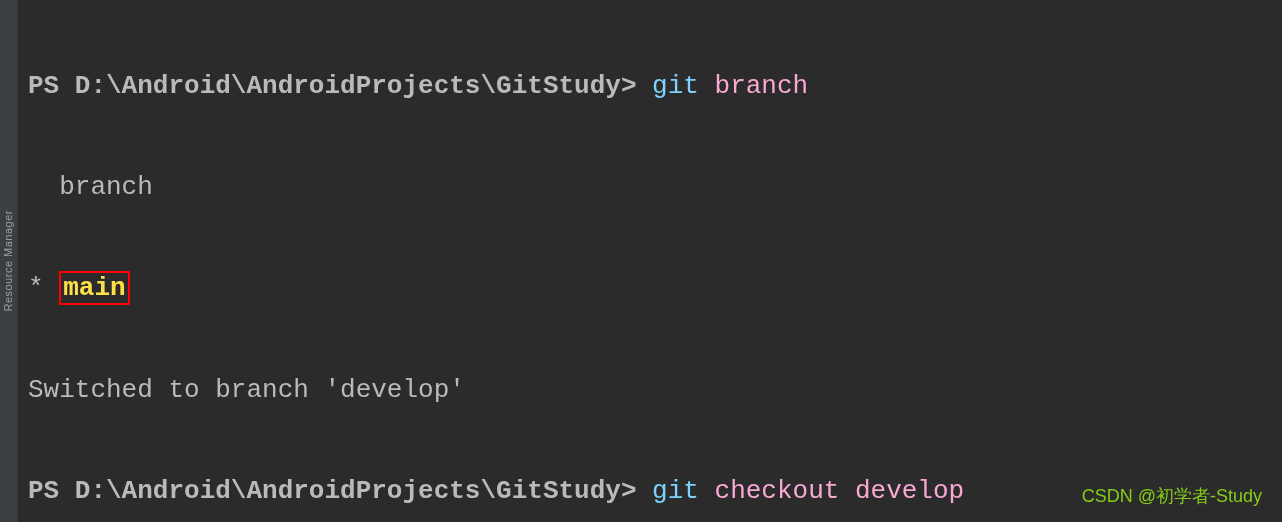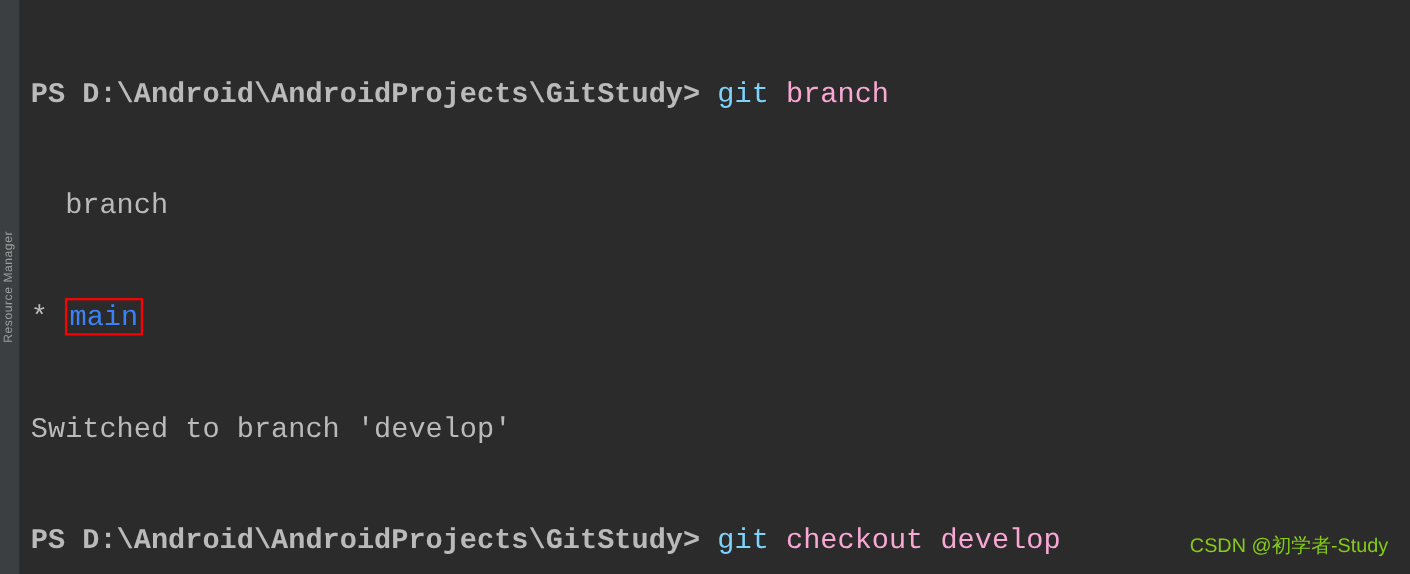--- a/index.html
+++ b/index.html
@@ -51,21 +51,22 @@
       color: #bababa;
       font-weight: bold;
     }
     .git-cmd {
       color: #7dd3fc;
     }
     .cmd-arg {
       color: #f9a8d4;
     }
     .branch-green {
-      color: #3b82f6;
+      color: #fde047;
+      font-weight: bold;
     }
     .highlight-box {
       border: 2px solid #ff0000;
       padding: 0 2px;
     }
     .watermark {
       position: absolute;
       bottom: 8px;
       right: 20px;
       font-size: 18px;

